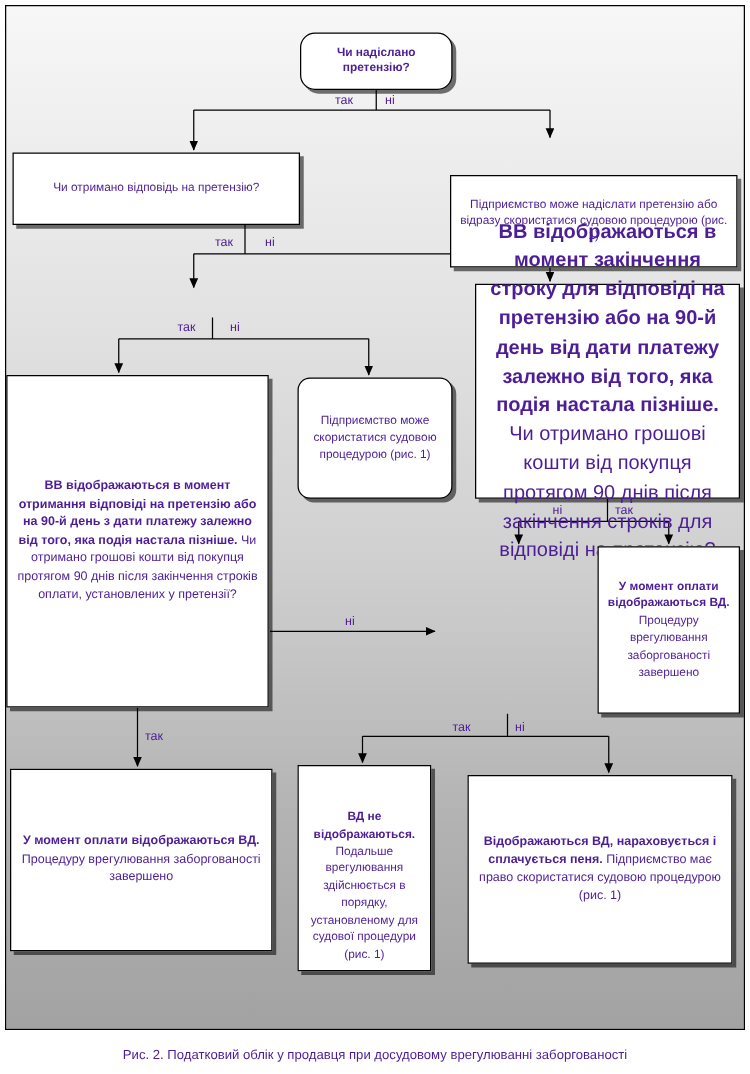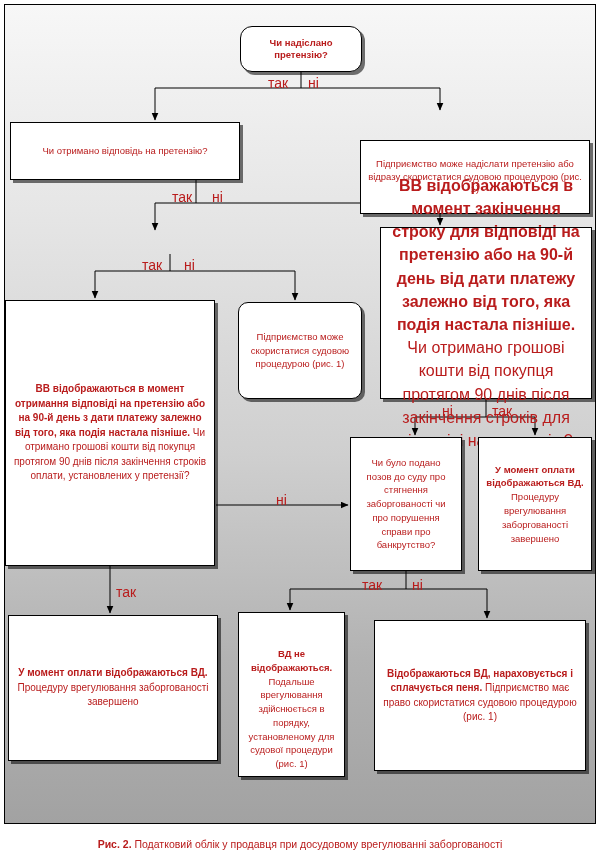--- a/index.html
+++ b/index.html
@@ -1,48 +1,48 @@
 <!DOCTYPE html>
 <html><head>
 <meta charset="utf-8">
 <style>
   html,body{margin:0;padding:0;background:#fff;}
   #stage{
     position:relative;width:600px;height:859px;
     font-family:"Liberation Sans","DejaVu Sans",sans-serif;
-    color:#b91c1c;overflow:hidden;background:#fff;
+    color:#4c1d95;overflow:hidden;background:#fff;
   }
   #panel{
     position:absolute;left:4px;top:4px;width:590px;height:818px;
     border:1px solid #000;
     background:linear-gradient(180deg,#f7f7f7 0%,#e6e6e6 25%,#cfcfcf 55%,#b2b2b2 80%,#a2a2a2 100%);
   }
   svg.connectors{position:absolute;left:0;top:0;width:600px;height:859px;pointer-events:none;}
   .box{
     position:absolute;background:#fff;border:1px solid #000;
     box-shadow:3px 3px 0 rgba(0,0,0,0.55);
     display:flex;align-items:center;justify-content:center;
     text-align:center;padding:5px 7px;box-sizing:border-box;
     font-size:9.5px;line-height:1.3;
   }
   .box.rounded{border-radius:12px;}
   .box .b{font-weight:bold;}
   .box.bold{font-weight:bold;}
   .box .inner{width:100%;}
   .roomy{line-height:1.45;}
   .lbl{
-    position:absolute;font-size:14px;line-height:1;
+    position:absolute;font-size:10px;line-height:1;
     white-space:nowrap;
     text-align:right;
   }
   #caption{
     position:absolute;left:0;top:838px;width:600px;text-align:center;
     font-size:10.5px;
   }
-  #caption .b{font-weight:bold;}
+  #caption .b{font-weight:normal;}
 </style>
 </head>
 <body>
 
 <div id="stage">
   <div id="panel"></div>
 
   <svg class="connectors" viewBox="0 0 600 859" xmlns="http://www.w3.org/2000/svg">
     <defs>
       <marker id="arr" markerWidth="9" markerHeight="8" refX="7.5" refY="3.5" orient="auto" markerUnits="userSpaceOnUse">
@@ -98,23 +98,20 @@
   </div>
 
   <div class="box roomy" style="left:238px;top:302px;width:124px;height:97px;border-radius:10px;">
     <div class="inner">Підприємство може скористатися судовою процедурою (рис. 1)</div>
   </div>
 
   <div class="box roomy" style="left:380px;top:227px;width:212px;height:172px;font-size:16px;">
     <div class="inner"><span class="b">ВВ відображаються в момент закінчення строку для відповіді на претензію або на 90-й день від дати платежу залежно від того, яка подія настала пізніше.</span> <span>Чи отримано грошові кошти від покупця протягом 90 днів після закінчення строків для відповіді на претензію?</span></div>
   </div>
 
-  <div class="box roomy" style="left:350px;top:437px;width:112px;height:134px;">
-    <div class="inner">Чи було подано позов до суду про стягнення заборгованості чи про порушення справи про банкрутство?</div>
-  </div>
 
   <div class="box roomy" style="left:478px;top:437px;width:114px;height:134px;">
     <div class="inner"><span class="b">У момент оплати відображаються ВД.</span> <span>Процедуру врегулювання заборгованості завершено</span></div>
   </div>
 
   <div class="box roomy" style="left:8px;top:615px;width:210px;height:146px;font-size:10px;">
     <div class="inner"><span class="b">У момент оплати відображаються ВД.</span> <span>Процедуру врегулювання заборгованості завершено</span></div>
   </div>
 
   <div class="box roomy" style="left:238px;top:612px;width:107px;height:165px;align-items:flex-end;">

